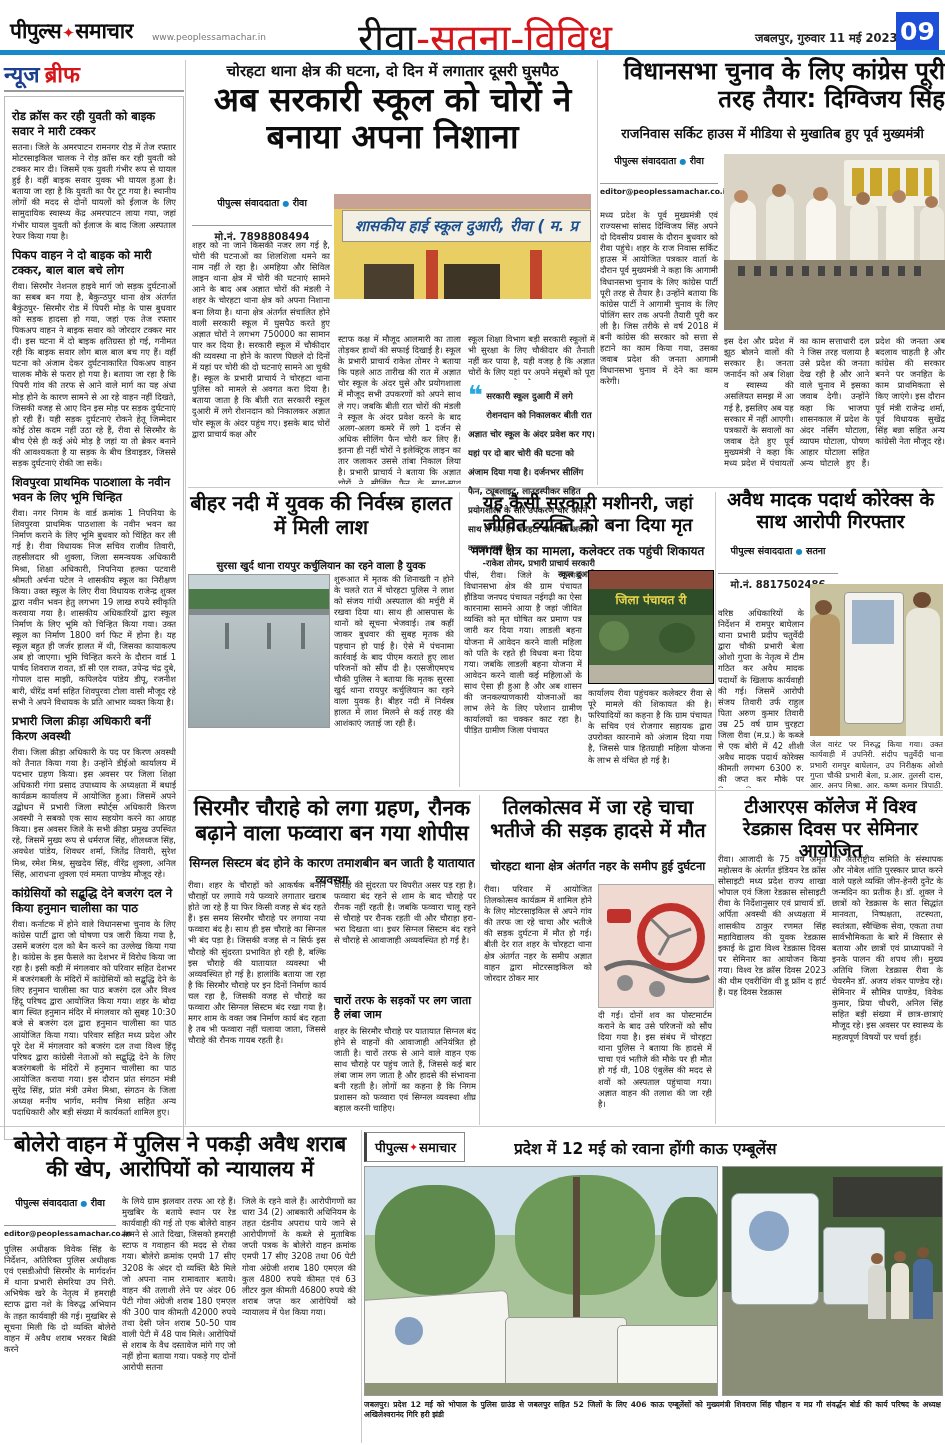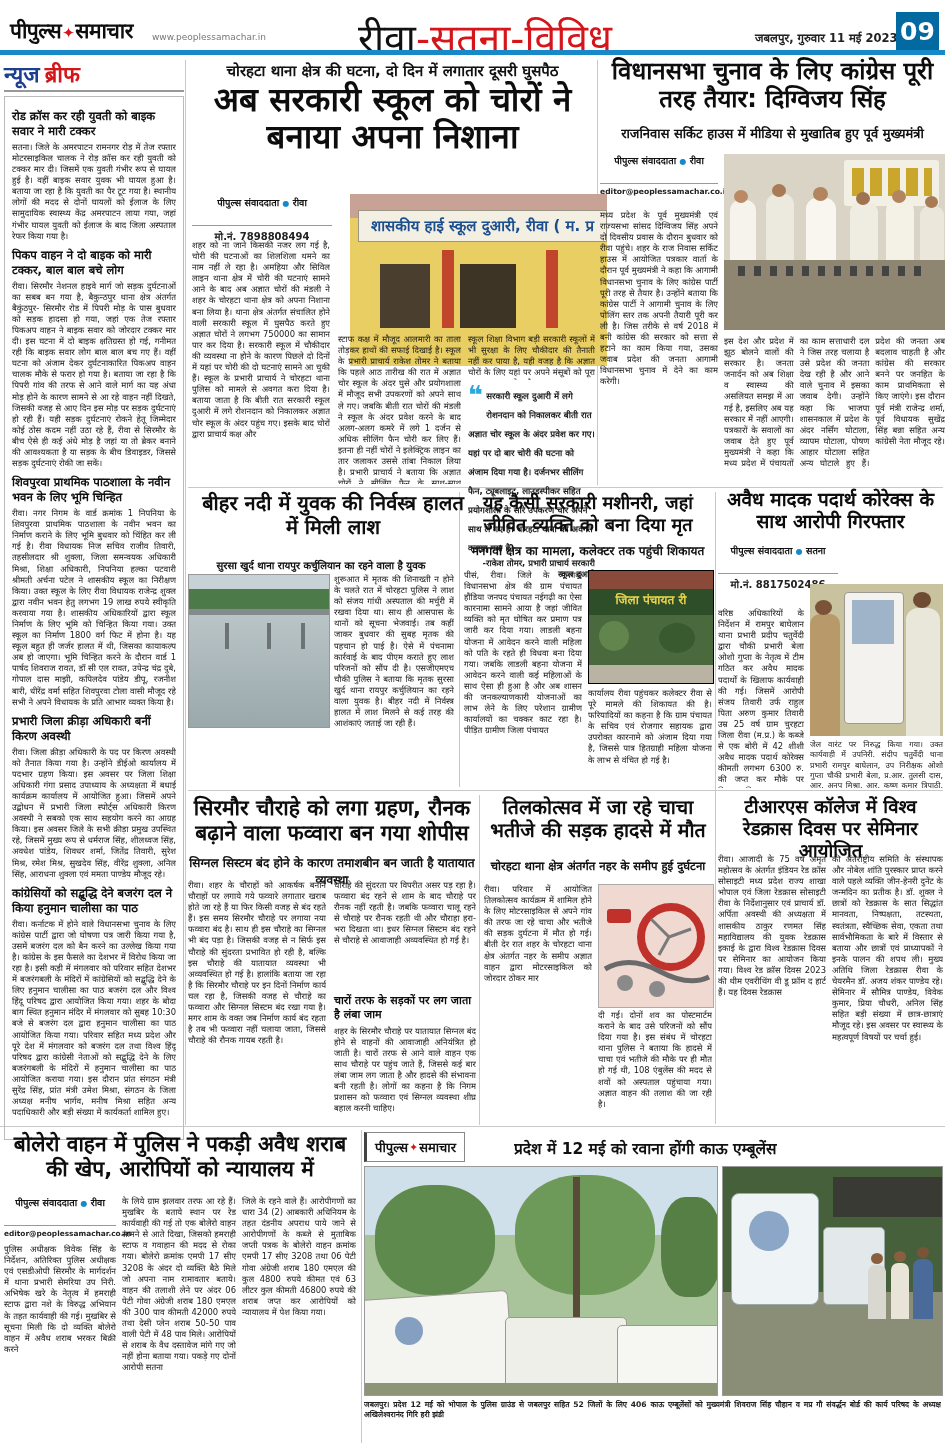--- a/index.html
+++ b/index.html
@@ -6,29 +6,29 @@
   .page{position:relative;width:945px;height:1445px;background:#ffffff;
         font-family:"DejaVu Sans",sans-serif;color:#111;overflow:hidden;margin:0 auto;}
   .abs{position:absolute;}
   
   .logo-main{font-size:21px;font-weight:bold;letter-spacing:-.5px;color:#0d0d0d;white-space:nowrap;text-align:right;}
   .logo-diamond{color:#d6151b;font-size:15px;padding:0 1px;}
   .website{font-size:9px;color:#777;}
   .section-title{font-size:39px;font-weight:normal;text-align:center;white-space:nowrap;}
   .st-black{color:#111;} .st-red{color:#d6151b;}
   .dateline{font-size:11.5px;font-weight:bold;color:#222;white-space:nowrap;}
-  .pagebox{background:#0369a1;color:#fff;font-size:25px;font-weight:bold;
+  .pagebox{background:#1d4ed8;color:#fff;font-size:25px;font-weight:bold;
            display:flex;align-items:center;justify-content:center;}
   .bluerule{background:#1789c8;}
   .vline{background:#c9c9c9;width:1px;}
   .hline{background:#c9c9c9;height:1px;}
   
   .kicker{font-size:15px;font-weight:bold;text-align:center;color:#111;}
   .headline-xl{font-size:33px;font-weight:bold;text-align:center;line-height:1.12;color:#0d0d0d;}
-  .headline-lg{font-size:24px;font-weight:bold;text-align:center;line-height:1.15;color:#0d0d0d;}
+  .headline-lg{font-size:24px;font-weight:bold;text-align:right;line-height:1.15;color:#0d0d0d;}
   .headline-md{font-size:20px;font-weight:bold;text-align:center;line-height:1.18;color:#0d0d0d;}
   .headline-sm{font-size:18px;font-weight:bold;text-align:center;line-height:1.2;color:#0d0d0d;}
   .subhead{font-size:13px;font-weight:bold;text-align:center;color:#111;}
   .byline{font-size:9.5px;font-weight:bold;text-align:center;border-bottom:1px solid #999;padding-bottom:16px;}
   .byline .dot{color:#1789c8;font-size:8px;}
   .contact{font-size:10px;font-weight:bold;text-align:center;color:#222;}
   .body-txt{font-size:8.4px;line-height:1.32;text-align:justify;color:#1a1a1a;overflow:hidden;}
   .crosshead{font-size:11px;font-weight:bold;line-height:1.25;color:#0d0d0d;}
   .brief-box{border:1px solid #bbb;padding:6px 7px;overflow:hidden;}
   .brief-head{font-size:11.5px;font-weight:bold;line-height:1.3;margin:6px 0 3px;}
@@ -108,21 +108,21 @@
     <div class="headline-xl abs" style="left:0;top:24px;width:405px;">अब सरकारी स्कूल को चोरों ने बनाया अपना निशाना</div>
     <div class="abs" style="left:2px;top:138px;width:140px;">
       <div class="byline">
         <span>पीपुल्स संवाददाता</span>
         <span class="dot">●</span>
         <span>रीवा</span>
       </div>
       <div class="contact" style="margin-top:3px;">मो.नं. 7898808494</div>
     </div>
 
-    <div class="photo abs" style="left:160px;top:136px;width:257px;height:172px;background:linear-gradient(#c9a296 0 14%,#e9cf63 14% 100%);">
+    <div class="photo abs" style="left:144px;top:136px;width:257px;height:105px;background:linear-gradient(#c9a296 0 14%,#e9cf63 14% 100%);font-style:italic;">
       <div class="abs sign-text" style="left:8px;top:16px;right:0;height:30px;background:#f3efe2;border:1px solid #9a9484;color:#1b4f8f;font-size:15px;line-height:30px;">शासकीय हाई स्कूल दुआरी, रीवा ( म. प्र</div>
       <div class="abs" style="left:30px;top:70px;width:50px;height:64px;background:#4a3f2f;"></div>
       <div class="abs" style="left:110px;top:70px;width:56px;height:64px;background:#3d3426;"></div>
       <div class="abs" style="left:92px;top:56px;width:12px;height:78px;background:#c0452a;"></div>
       <div class="abs" style="left:196px;top:56px;width:12px;height:78px;background:#c0452a;"></div>
     </div>
     <div class="body-txt abs" style="left:2px;top:182px;width:138px;height:244px;">शहर को ना जाने किसकी नजर लग गई है, चोरी की घटनाओं का शिलशिला थमने का नाम नहीं ले रहा है। अमहिया और सिविल लाइन थाना क्षेत्र में चोरी की घटनाएं सामने आने के बाद अब अज्ञात चोरों की मंडली ने शहर के चोरहटा थाना क्षेत्र को अपना निशाना बना लिया है। थाना क्षेत्र अंतर्गत संचालित होने वाली सरकारी स्कूल में घुसपैठ करते हुए अज्ञात चोरों ने लगभग 750000 का सामान पार कर दिया है। सरकारी स्कूल में चौकीदार की व्यवस्था ना होने के कारण पिछले दो दिनों में यहां पर चोरी की दो घटनाएं सामने आ चुकी हैं। स्कूल के प्रभारी प्राचार्य ने चोरहटा थाना पुलिस को मामले से अवगत करा दिया है। बताया जाता है कि बीती रात सरकारी स्कूल दुआरी में लगे रोशनदान को निकालकर अज्ञात चोर स्कूल के अंदर पहुंच गए। इसके बाद चोरों द्वारा प्राचार्य कक्ष और</div>
     <div class="body-txt abs" style="left:148px;top:276px;width:123px;height:150px;">स्टाफ कक्ष में मौजूद आलमारी का ताला तोड़कर हाथों की सफाई दिखाई है। स्कूल के प्रभारी प्राचार्य राकेश तोमर ने बताया कि पहले आठ तारीख की रात में अज्ञात चोर स्कूल के अंदर घुसे और प्रयोगशाला में मौजूद सभी उपकरणों को अपने साथ ले गए। जबकि बीती रात चोरों की मंडली ने स्कूल के अंदर प्रवेश करने के बाद अलग-अलग कमरे में लगे 1 दर्जन से अधिक सीलिंग फैन चोरी कर लिए हैं। इतना ही नहीं चोरों ने इलेक्ट्रिक लाइन का तार जलाकर उससे तांबा निकाल लिया है। प्रभारी प्राचार्य ने बताया कि अज्ञात चोरों ने सीलिंग फैन के साथ-साथ लाउडस्पीकर, ट्यूबलाइट सहित अन्य सामान पार कर दिया है।</div>
     <div class="abs" style="left:278px;top:276px;width:127px;height:150px;">
       <div class="body-txt" style="height:46px;">स्कूल शिक्षा विभाग बड़ी सरकारी स्कूलों में भी सुरक्षा के लिए चौकीदार की तैनाती नहीं कर पाया है, यही वजह है कि अज्ञात चोरों के लिए यहां पर अपने मंसूबों को पूरा करना आसान होता है।</div>
@@ -162,21 +162,21 @@
       <div class="abs" style="left:196px;top:52px;width:24px;height:54px;background:#ebe7da;border-radius:9px 9px 0 0;"></div>
       <div class="abs" style="left:201px;top:42px;width:13px;height:12px;background:#a87a55;border-radius:50%;"></div>
       <div class="abs" style="left:0;top:106px;width:221px;height:70px;background:#8e8670;"></div>
       <div class="abs" style="left:14px;top:112px;width:190px;height:10px;background:repeating-linear-gradient(90deg,#444 0 7px,#8e8670 7px 16px);"></div>
     </div>
     <div class="body-txt abs" style="left:0;top:152px;width:118px;height:272px;">मध्य प्रदेश के पूर्व मुख्यमंत्री एवं राज्यसभा सांसद दिग्विजय सिंह अपने दो दिवसीय प्रवास के दौरान बुधवार को रीवा पहुंचे। शहर के राज निवास सर्किट हाउस में आयोजित पत्रकार वार्ता के दौरान पूर्व मुख्यमंत्री ने कहा कि आगामी विधानसभा चुनाव के लिए कांग्रेस पार्टी पूरी तरह से तैयार है। उन्होंने बताया कि कांग्रेस पार्टी ने आगामी चुनाव के लिए पोलिंग स्तर तक अपनी तैयारी पूरी कर ली है। जिस तरीके से वर्ष 2018 में बनी कांग्रेस की सरकार को सत्ता से हटाने का काम किया गया, उसका जवाब प्रदेश की जनता आगामी विधानसभा चुनाव में देने का काम करेगी।</div>
     <div class="body-txt abs" style="left:124px;top:278px;width:221px;height:146px;column-count:3;column-gap:6px;">इस देश और प्रदेश में झूठ बोलने वालों की सरकार है। जनता जनार्दन को अब शिक्षा व स्वास्थ्य की असलियत समझ में आ गई है, इसलिए अब यह सरकार में नहीं आएगी। पत्रकारों के सवालों का जवाब देते हुए पूर्व मुख्यमंत्री ने कहा कि मध्य प्रदेश में पंचायतों का काम सत्ताधारी दल ने जिस तरह चलाया है उसे प्रदेश की जनता देख रही है और आने वाले चुनाव में इसका जवाब देगी। उन्होंने कहा कि भाजपा शासनकाल में प्रदेश के अंदर नर्सिंग घोटाला, व्यापम घोटाला, पोषण आहार घोटाला सहित अन्य घोटाले हुए हैं। प्रदेश की जनता अब बदलाव चाहती है और कांग्रेस की सरकार बनने पर जनहित के काम प्राथमिकता से किए जाएंगे। इस दौरान पूर्व मंत्री राजेन्द्र शर्मा, पूर्व विधायक सुखेंद्र सिंह बन्ना सहित अन्य कांग्रेसी नेता मौजूद रहे।</div>
   </section>
 
   <section class="abs" style="left:188px;top:492px;width:266px;height:296px;">
-    <div class="headline-md abs" style="left:12px;top:0;width:266px;">बीहर नदी में युवक की निर्वस्त्र हालत में मिली लाश</div>
+    <div class="headline-md abs" style="left:0;top:0;width:266px;">बीहर नदी में युवक की निर्वस्त्र हालत में मिली लाश</div>
     <div class="subhead abs" style="left:0;top:66px;width:266px;font-size:10px;">सुरसा खुर्द थाना रायपुर कर्चुलियान का रहने वाला है युवक</div>
     <div class="photo abs" style="left:0;top:82px;width:140px;height:152px;border:1px solid #999;">
       <div class="abs" style="left:0;top:0;width:140px;height:22px;background:#c7d2d6;"></div>
       <div class="abs" style="left:0;top:14px;width:140px;height:30px;background:#4d7a49;"></div>
       <div class="abs" style="left:0;top:34px;width:140px;height:6px;background:#848b8e;"></div>
       <div class="abs" style="left:0;top:40px;width:140px;height:112px;background:linear-gradient(#b9c4c6,#9aa8ac);"></div>
       <div class="abs" style="left:36px;top:48px;width:4px;height:26px;background:#6c7376;"></div>
       <div class="abs" style="left:78px;top:48px;width:4px;height:26px;background:#6c7376;"></div>
       <div class="abs" style="left:112px;top:48px;width:4px;height:26px;background:#6c7376;"></div>
     </div>

